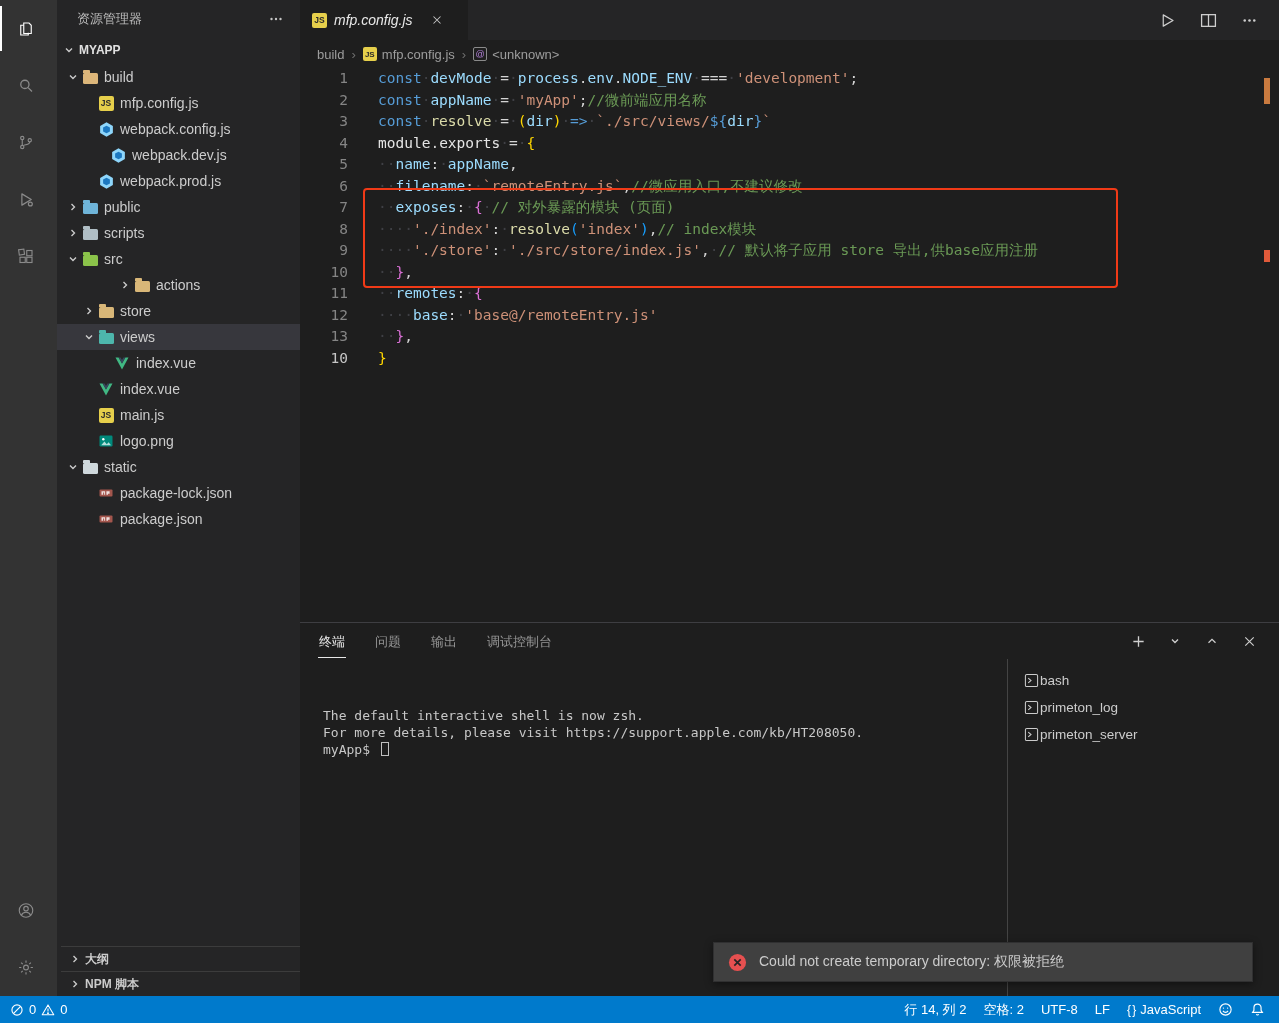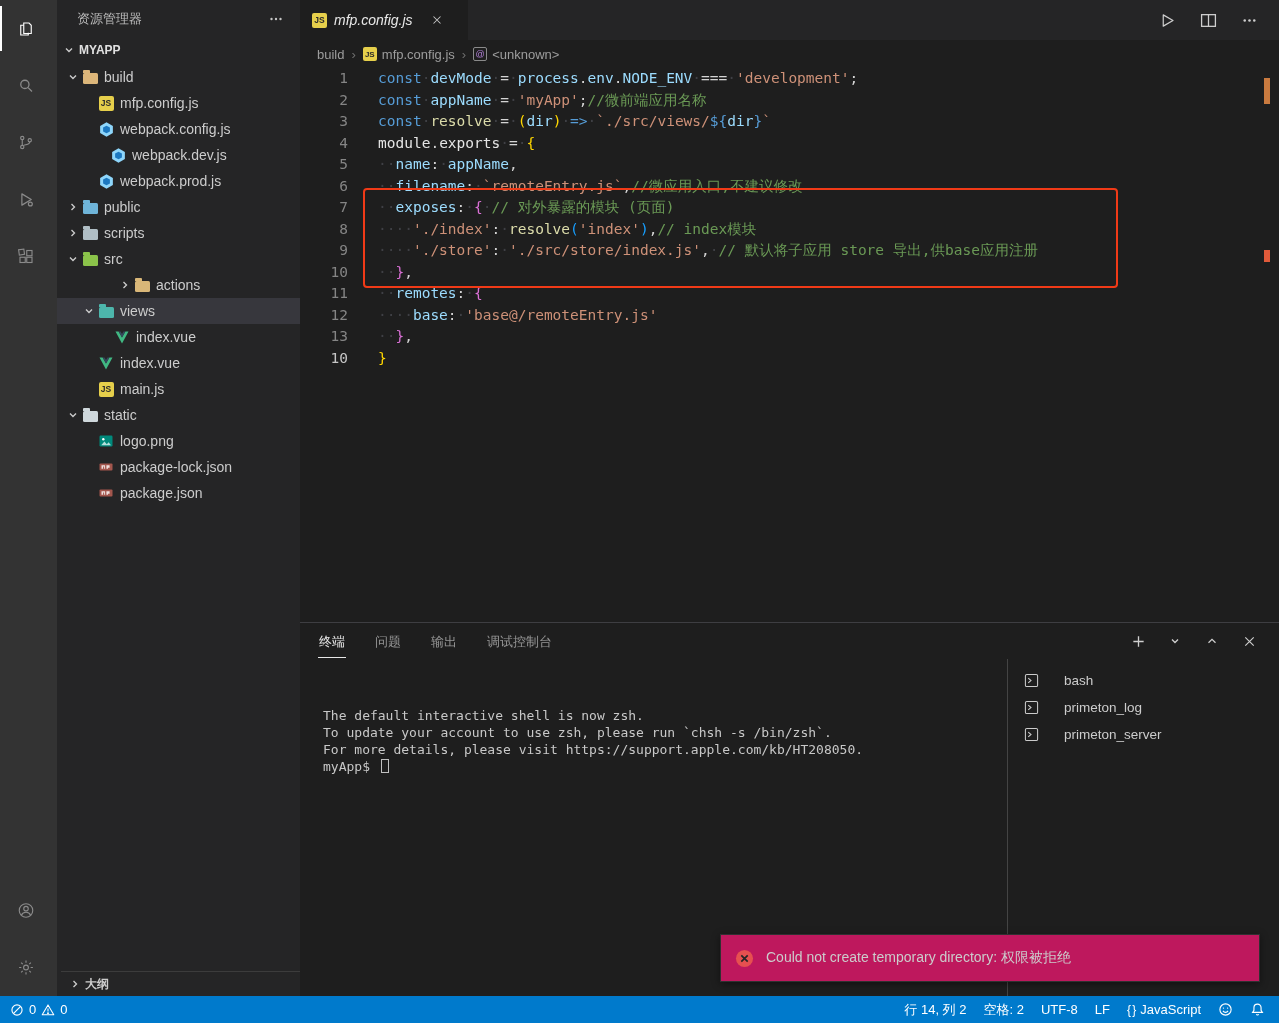--- a/index.html
+++ b/index.html
@@ -73,32 +73,32 @@
   .panel-tabs { display:flex; gap:28px; }
   .ptab { font-size:13px; color:#969696; padding:9px 1px 6px 1px; border-bottom:1px solid transparent; cursor:pointer; }
   .ptab.active { color:#e7e7e7; border-bottom-color:#e7e7e7; }
   .panel-actions { margin-left:auto; display:flex; align-items:center; gap:14px; color:#cfcfcf; }
   .pa-btn { display:flex; cursor:pointer; }
   .panel-body { display:flex; height:337px; }
   .terminal { flex:1; padding:48px 10px 0 23px; font-family:"DejaVu Sans Mono","Liberation Mono",monospace;
     font-size:13px; line-height:17px; color:#c8c8c8; }
   .t-cursor { display:inline-block; width:8px; height:14px; border:1px solid #c0c0c0; margin-left:3px; vertical-align:-2px; }
   .term-list { width:272px; border-left:1px solid #444444; padding-top:8px; }
-  .term-item { height:27px; display:flex; align-items:center; gap:24px; padding-left:14px;
+  .term-item { height:27px; display:flex; align-items:center; gap:0; padding-left:14px;
     font-size:13.5px; color:#cccccc; cursor:pointer; }
   .term-item .icon { margin-right:0; }
 
   
   .annotation { position:absolute; left:363px; top:188px; width:755px; height:100px;
     border:2.5px solid #f03a17; border-radius:4px; z-index:5; pointer-events:none; }
   .ruler-mark { position:absolute; right:9px; width:6px; z-index:4; }
   .ruler-mark.m1 { top:78px; height:26px; background:#c97a3f; }
   .ruler-mark.m2 { top:250px; height:12px; background:#e05a3a; }
-  .notification { position:absolute; right:19px; bottom:41px; width:540px; height:48px;
-    background:#be185d; border:1px solid #303031; box-shadow:0 2px 8px rgba(0,0,0,.45);
+  .notification { position:absolute; right:26px; bottom:41px; width:540px; height:40px;
+    background:#404040; border:1px solid #303031; box-shadow:0 2px 8px rgba(0,0,0,.45);
     display:flex; align-items:center; gap:12px; padding:0 14px; font-size:14px; color:#cccccc; z-index:10; }
   .notif-icon { display:flex; flex:none; }
 
   
   .statusbar { position:absolute; left:0; top:996px; width:1279px; height:27px; background:#007acc;
     color:#ffffff; display:flex; align-items:center; font-size:13px; padding:0 14px 0 10px; z-index:6; }
   .sb-left { display:flex; align-items:center; gap:5px; }
   .sb-right { margin-left:auto; display:flex; align-items:center; gap:17px; }
   .sb-item { display:flex; align-items:center; gap:5px; cursor:pointer; white-space:nowrap; }
   .sicon { display:flex; }
@@ -282,20 +282,31 @@
           <span class="chev">
             <svg width="12" height="12" viewBox="0 0 16 16" fill="none" stroke="currentColor" stroke-width="1.8">
               <path d="M6 4l4 4-4 4"></path>
             </svg>
           </span>
           <span class="icon">
             <span class="folder-ico" style="--fc:#d9b778"></span>
           </span>
           <span class="tree-label">actions</span>
         </div>
+        <div class="tree-row" style="padding-left: 24px;">
+          <span class="chev">
+            <svg width="12" height="12" viewBox="0 0 16 16" fill="none" stroke="currentColor" stroke-width="1.8">
+              <path d="M6 4l4 4-4 4"></path>
+            </svg>
+          </span>
+          <span class="icon">
+            <span class="folder-ico" style="--fc:#d9b778"></span>
+          </span>
+          <span class="tree-label">store</span>
+        </div>
         <div class="tree-row selected" style="padding-left: 24px;">
           <span class="chev">
             <svg width="12" height="12" viewBox="0 0 16 16" fill="none" stroke="currentColor" stroke-width="1.8">
               <path d="M4 6l4 4 4-4"></path>
             </svg>
           </span>
           <span class="icon">
             <span class="folder-ico" style="--fc:#4db6ac"></span>
           </span>
           <span class="tree-label">views</span>
@@ -319,42 +330,42 @@
             </svg>
           </span>
           <span class="tree-label">index.vue</span>
         </div>
         <div class="tree-row" style="padding-left: 24px;">
           <span class="chev"></span>
           <span class="icon">
             <span class="js-badge">JS</span>
           </span>
           <span class="tree-label">main.js</span>
-        </div>
-        <div class="tree-row" style="padding-left: 8px;">
-          <span class="chev">
-            <svg width="12" height="12" viewBox="0 0 16 16" fill="none" stroke="currentColor" stroke-width="1.8">
-              <path d="M4 6l4 4 4-4"></path>
-            </svg>
-          </span>
-          <span class="icon">
-            <span class="folder-ico" style="--fc:#cfd8dc"></span>
-          </span>
-          <span class="tree-label">static</span>
         </div>
         <div class="tree-row" style="padding-left: 24px;">
           <span class="chev"></span>
           <span class="icon ">
             <svg width="16" height="16" viewBox="0 0 16 16">
               <rect x="1.5" y="2.5" width="13" height="11" rx="1.2" fill="#00897b"></rect>
               <circle cx="5.3" cy="6.2" r="1.2" fill="#ffffff"></circle>
               <path d="M3.2 12.3l3.2-3.8 2.4 2.7 1.8-2 2.4 3.1z" fill="#b2dfdb"></path>
             </svg>
           </span>
           <span class="tree-label">logo.png</span>
+        </div>
+        <div class="tree-row" style="padding-left: 8px;">
+          <span class="chev">
+            <svg width="12" height="12" viewBox="0 0 16 16" fill="none" stroke="currentColor" stroke-width="1.8">
+              <path d="M4 6l4 4 4-4"></path>
+            </svg>
+          </span>
+          <span class="icon">
+            <span class="folder-ico" style="--fc:#cfd8dc"></span>
+          </span>
+          <span class="tree-label">static</span>
         </div>
         <div class="tree-row" style="padding-left: 24px;">
           <span class="chev"></span>
           <span class="icon ">
             <svg width="16" height="16" viewBox="0 0 16 16">
               <rect x="1.5" y="4.5" width="13" height="7" rx="1" fill="#a3564d"></rect>
               <path d="M3.5 6.2v3.6h1.6V7.4h1v2.4h1V6.2zM8.4 6.2v3.6H10v-1h1.6V6.2z" fill="#efe0de"></path>
             </svg>
           </span>
           <span class="tree-label">package-lock.json</span>
@@ -371,20 +382,28 @@
         </div>
       </div>
     <div class="sb-bottom">
       <div class="sb-bottom-row">
         <span class="chev">
           <svg width="12" height="12" viewBox="0 0 16 16" fill="none" stroke="currentColor" stroke-width="1.8">
               <path d="M6 4l4 4-4 4"></path>
             </svg>
         </span>
         <span>大纲</span>
+      </div>
+      <div class="sb-bottom-row">
+        <span class="chev">
+          <svg width="12" height="12" viewBox="0 0 16 16" fill="none" stroke="currentColor" stroke-width="1.8">
+              <path d="M6 4l4 4-4 4"></path>
+            </svg>
+        </span>
+        <span>NPM 脚本</span>
       </div>
     </div>
   </div>
 
   <div class="main">
     <div class="tabbar">
       <div class="tab active">
         <span class="js-badge">JS</span>
         <span class="tab-title">mfp.config.js</span>
         <span class="tab-close">
@@ -488,21 +507,20 @@
                 <svg width="15" height="15" viewBox="0 0 16 16" fill="none" stroke="currentColor" stroke-width="1.2">
                   <path d="M3.5 3.5l9 9M12.5 3.5l-9 9"></path>
                 </svg>
               </span>
             </span>
           </div>
       </div>
       <div class="panel-body">
         <div class="terminal">
             <div class="t-line">The default interactive shell is now zsh.</div>
-            <div class="t-line">To update your account to use zsh, please run `chsh -s /bin/zsh`.</div>
             <div class="t-line">For more details, please visit https://support.apple.com/kb/HT208050.</div>
             <div class="t-line"><span>myApp$ </span><span class="t-cursor"></span></div>
           </div>
         <div class="term-list">
             <div class="term-item">
               <span class="icon ">
                 <svg width="15" height="15" viewBox="0 0 16 16" fill="none" stroke="currentColor" stroke-width="1.1">
                   <rect x="1.5" y="1.5" width="13" height="13" rx="1.5"></rect>
                   <path d="M4.5 5.5L7.5 8l-3 2.5"></path>
                 </svg>

